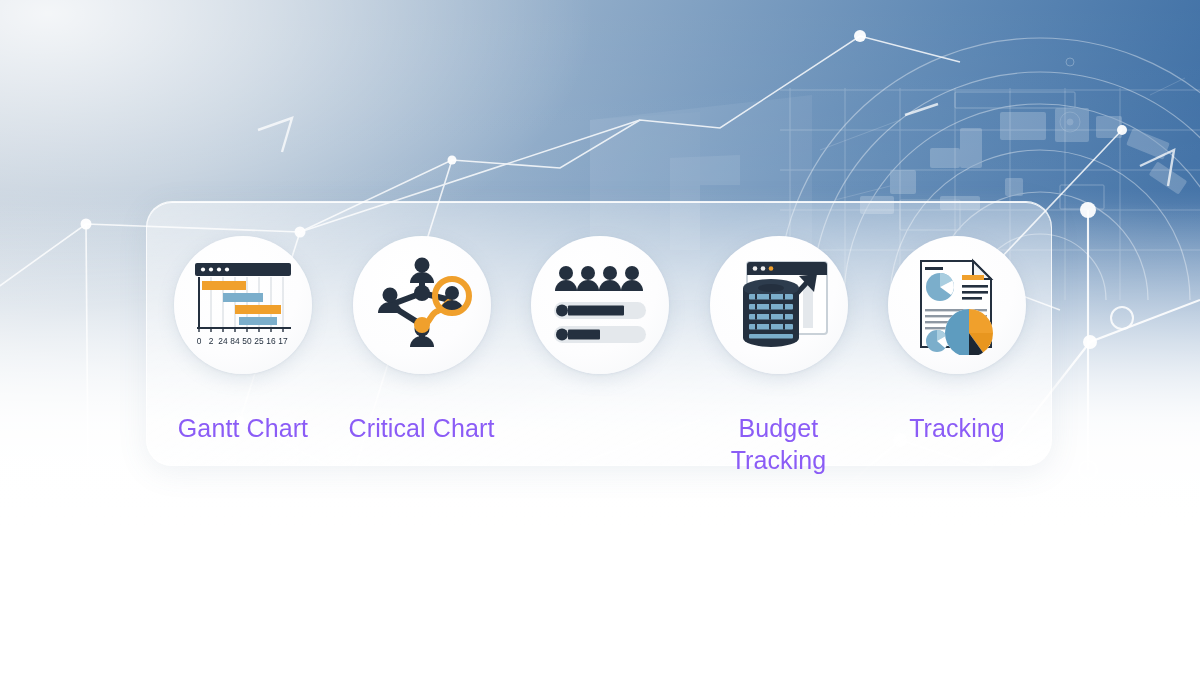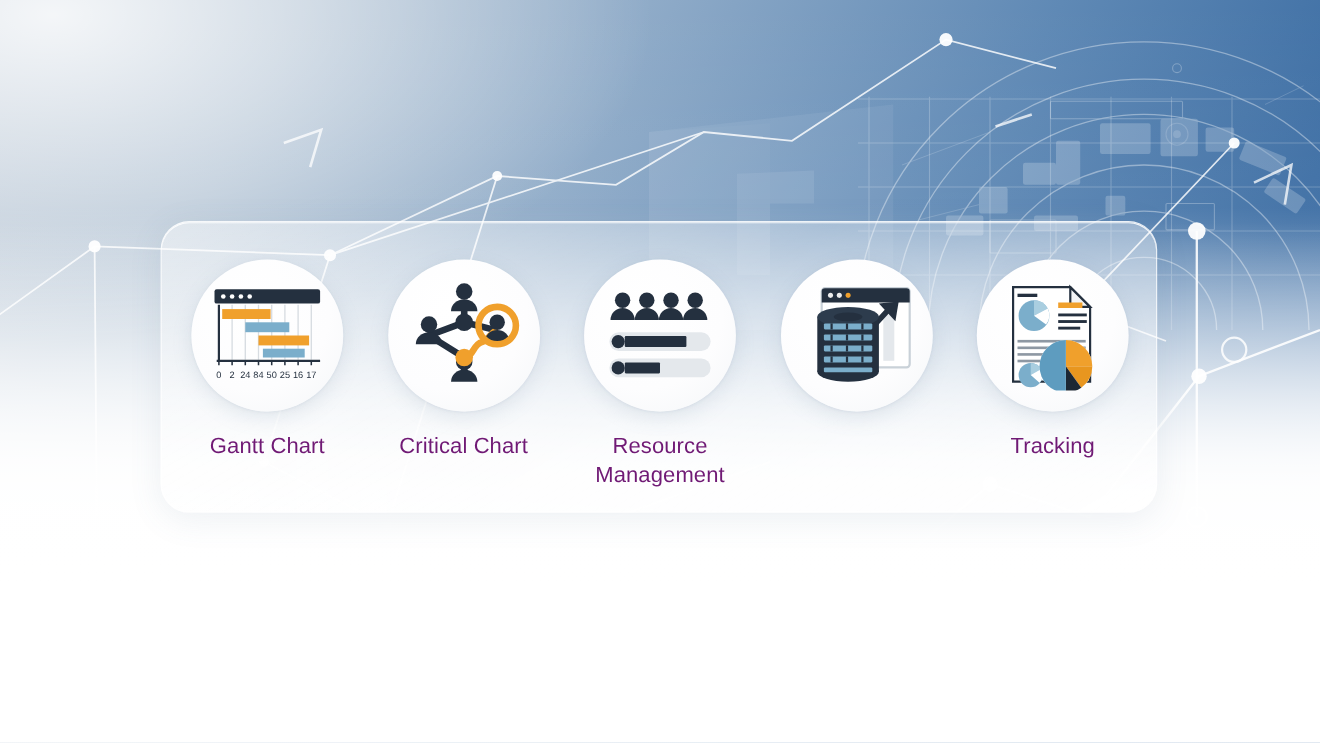--- a/index.html
+++ b/index.html
@@ -57,24 +57,24 @@
   .tile {
     width:138px; height:138px; border-radius:50%;
     background:radial-gradient(circle at 38% 32%, #ffffff 0%, #fdfdfe 58%, #f4f6f8 100%);
     box-shadow:0 6px 18px rgba(120,140,165,0.16), 0 1px 3px rgba(120,140,165,0.12);
     display:flex; align-items:center; justify-content:center;
     position:relative;
   }
   .tile svg { display:block; }
 
   .feature-label {
-    margin-top:20px;
-    font-size:20px;
+    margin-top:38px;
+    font-size:25px;
     line-height:1.28;
-    color:#701a75;
+    color:#8b5cf6;
     text-align:center;
     letter-spacing:0.1px;
     white-space:pre-line;
   }
 </style>
 </head>
 <body>
 
 <div id="stage">
 
@@ -327,22 +327,20 @@
             <circle cx="12" cy="48.5" r="6" fill="#24303F"></circle>
           </g>
 
           <g>
             <rect x="4" y="64" width="92" height="17" rx="8.5" fill="#E4E8EC"></rect>
             <rect x="18" y="67.5" width="32" height="10" rx="1" fill="#24303F"></rect>
             <circle cx="12" cy="72.5" r="6" fill="#24303F"></circle>
           </g>
         </svg>
       </div>
-      <div class="feature-label">Resource
-Management</div>
     </div>
 
     <div class="feature">
       <div class="tile">
         <svg width="104" height="98" viewBox="0 0 104 98">
 
           <g>
             <rect x="20" y="6" width="80" height="72" rx="3" fill="#ffffff" stroke="#C9D1D8" stroke-width="2"></rect>
             <path d="M20 9 a3 3 0 0 1 3 -3 h74 a3 3 0 0 1 3 3 v10 h-80 z" fill="#24303F"></path>
             <g>
@@ -387,20 +385,21 @@
               <rect x="28" y="58" width="2" height="5.5"></rect>
                 <rect x="42" y="58" width="2" height="5.5"></rect>
                 <rect x="56" y="58" width="2" height="5.5"></rect>
               <rect x="28" y="68" width="2" height="5.5"></rect>
                 <rect x="42" y="68" width="2" height="5.5"></rect>
                 <rect x="56" y="68" width="2" height="5.5"></rect>
             </g>
           </g>
         </svg>
       </div>
+      <div class="feature-label">Budget Tracking</div>
     </div>
 
     <div class="feature">
       <div class="tile">
         <svg width="100" height="100" viewBox="0 0 100 100">
 
           <g>
             <path d="M14 6 h52 l18 18 v68 h-70 z" fill="#ffffff" stroke="#24303F" stroke-width="2"></path>
             <path d="M66 6 v18 h18 z" fill="#F2F4F6" stroke="#24303F" stroke-width="2"></path>
           </g>

